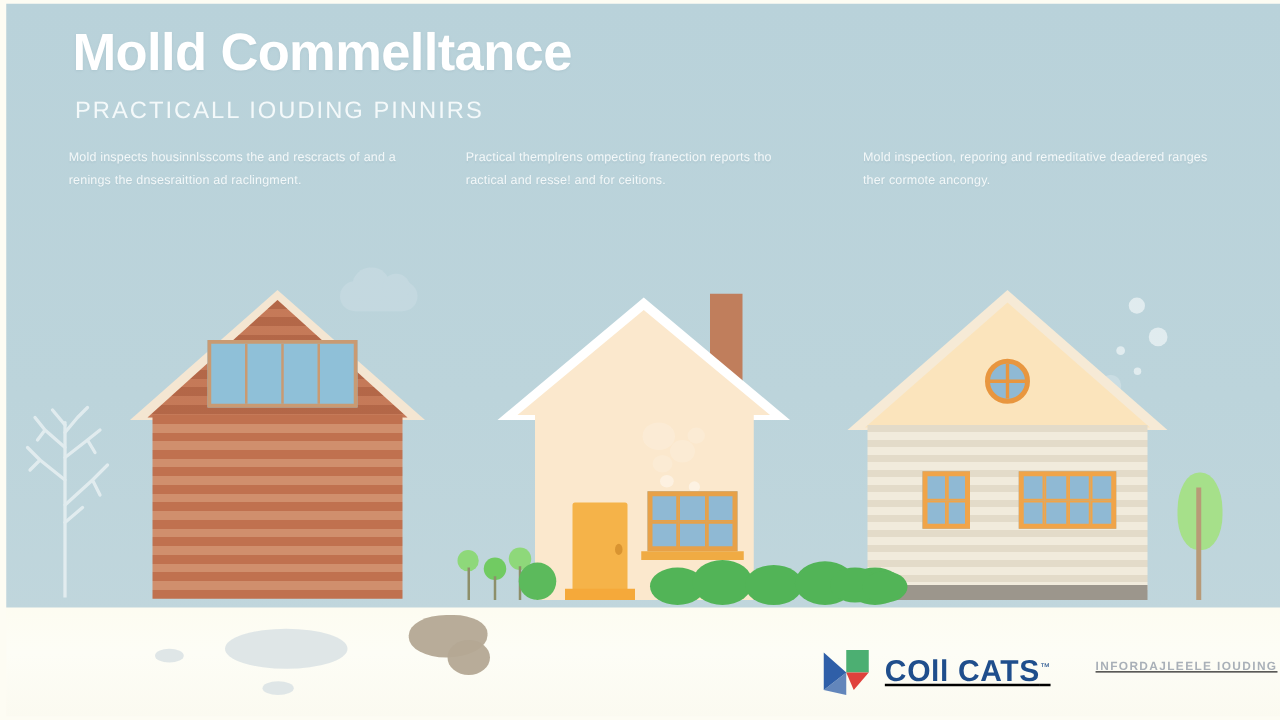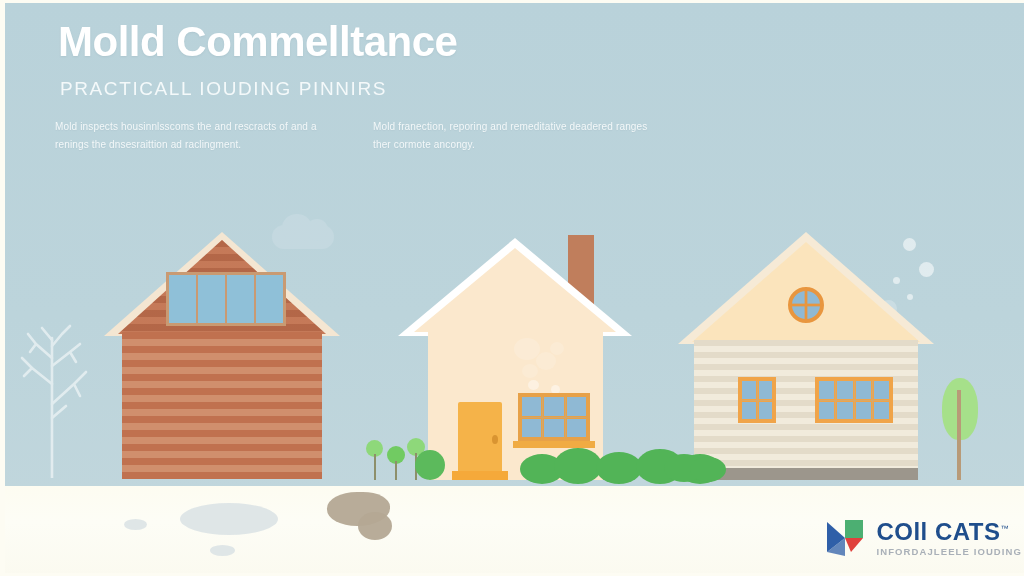--- a/index.html
+++ b/index.html
@@ -159,28 +159,29 @@
   .lolli .trunk{position:absolute;background:#8d8f6a;width:2px;}
   .bush{position:absolute;background:#5cb85c;border-radius:50%;}
   .hedge{position:absolute;}
   .hedge .bump{position:absolute;background:#52b457;border-radius:50%;}
   .tall-tree .canopy{position:absolute;background:#a6e08a;border-radius:48% 48% 45% 45%;}
   .tall-tree .trunk{position:absolute;background:#b89a78;}
 
   
   .logo{position:absolute;right:22px;bottom:18px;display:flex;align-items:center;gap:9px;z-index:30;}
   .logo-mark{width:42px;height:40px;position:relative;flex:none;}
-  .logo-text{display:flex;flex-direction:column;line-height:1;}
+  .logo-text{display:flex;flex-direction:row;line-height:1;text-decoration:underline;}
   .logo-name{
     font-size:24px;font-weight:bold;color:#1f4e8c;letter-spacing:.5px;position:relative;
   }
   .logo-tm{font-size:8px;vertical-align:super;font-weight:normal;}
   .logo-tag{
     font-size:9.5px;color:#9ba3ae;letter-spacing:1.1px;margin-top:3px;font-weight:bold;
     opacity:.85;
+    margin-left:36px;
   }
 </style>
 </head>
 <body>
 
 <div id="poster">
 
   <div class="scene">
 
     <div class="cloud" style="left:272px;top:225px;width:62px;height:24px;border-radius:14px;">
@@ -326,21 +327,24 @@
   <div class="header">
     <h1 class="title">Molld Commelltance</h1>
     <div class="subtitle">PRACTICALL IOUDING PINNIRS</div>
   </div>
 
   <div class="cols">
     <div class="col">
       <p>Mold inspects housinnlsscoms the and rescracts of and a renings the dnsesraittion ad raclingment.</p>
     </div>
     <div class="col">
-      <p>Mold franection, reporing and remeditative deadered ranges ther cormote ancongy.</p>
+      <p>Practical themplrens ompecting franection reports tho ractical and resse! and for ceitions.</p>
+    </div>
+    <div class="col">
+      <p>Mold inspection, reporing and remeditative deadered ranges ther cormote ancongy.</p>
     </div>
   </div>
 
   <div class="logo">
     <div class="logo-mark">
       <svg width="42" height="40" viewBox="0 0 42 40" style="display:block;">
         <polygon points="2,4 2,34 20,20" fill="#2f5fa8"></polygon>
         <polygon points="20,2 38,2 38,20 20,20" fill="#4caf72"></polygon>
         <polygon points="20,20 38,20 26,34" fill="#e0413c"></polygon>
         <polygon points="2,34 20,20 20,38" fill="#2f5fa8" opacity=".75"></polygon>

